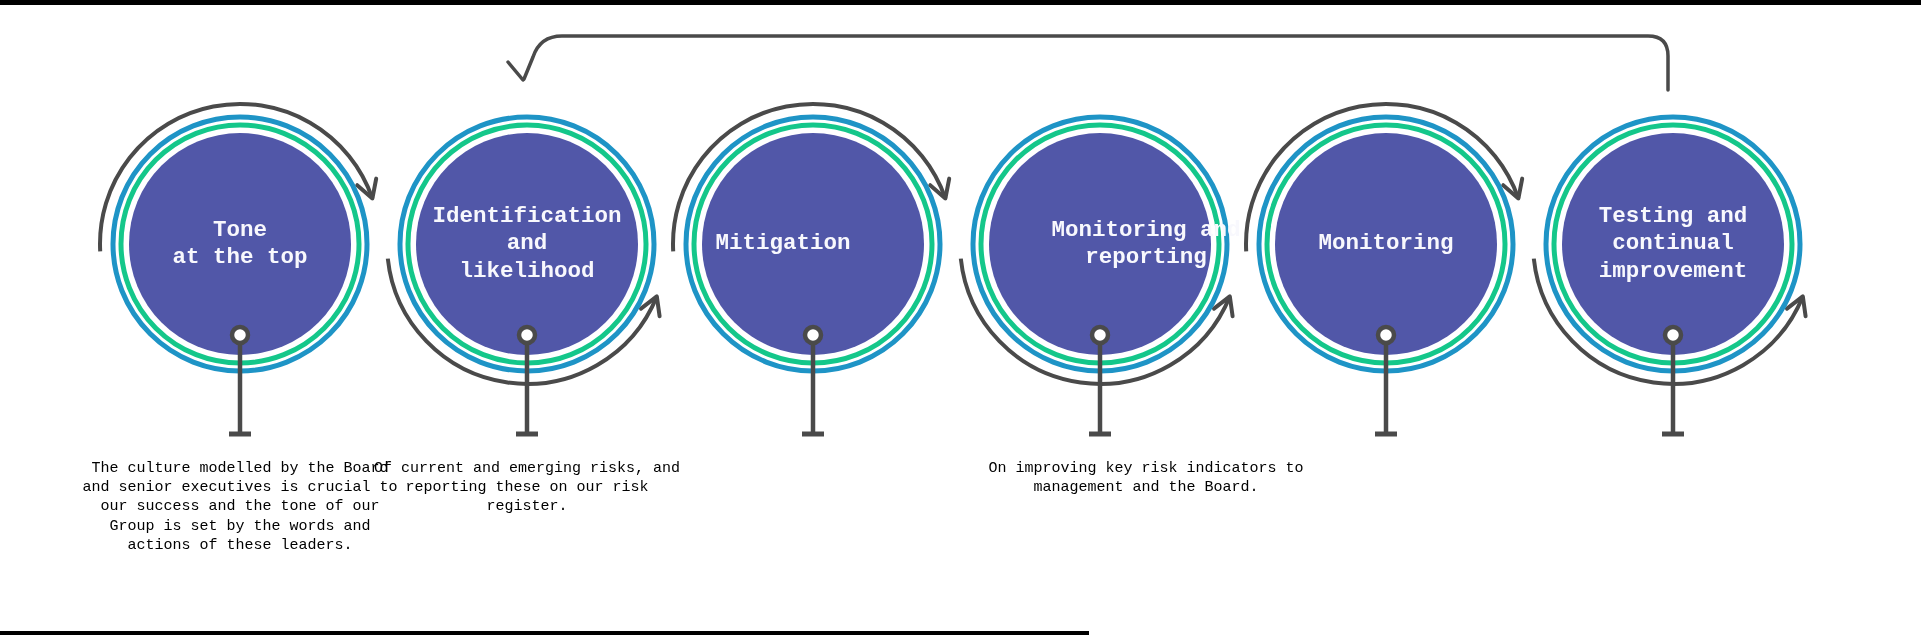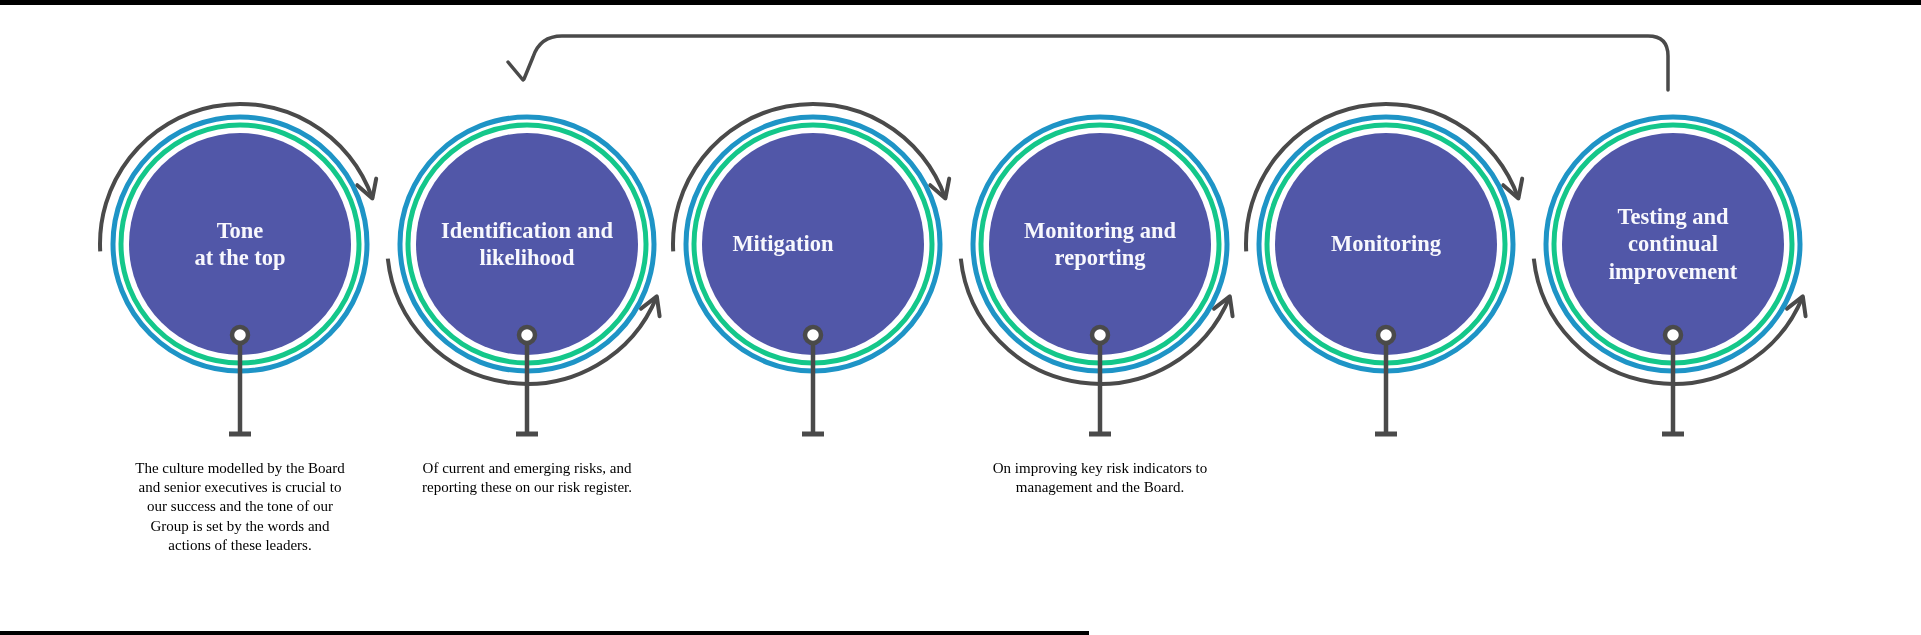--- a/index.html
+++ b/index.html
@@ -1,18 +1,18 @@
 <!DOCTYPE html>
 <html><head>
 <meta charset="utf-8">
 <style>
   html,body{margin:0;padding:0;background:#fff;}
   #stage{
     position:relative;width:1921px;height:635px;overflow:hidden;background:#ffffff;
-    font-family:Liberation Serif, serif;
+    font-family:Liberation Mono, monospace;
   }
   .bar-top{position:absolute;top:0;left:0;width:1921px;height:5px;background:#000;}
   .bar-bottom{position:absolute;bottom:0;left:0;width:1089px;height:4px;background:#000;}
   #diagram-svg{position:absolute;top:0;left:0;}
   .ring-blue{fill:none;stroke:#1e94c6;stroke-width:5;}
   .ring-green{fill:none;stroke:#14c78a;stroke-width:5;}
   .disc{fill:#5157a8;stroke:none;}
   .arc{fill:none;stroke:#4a4a4a;stroke-width:4;}
   .arrowhead{fill:none;stroke:#4a4a4a;stroke-width:4;stroke-linecap:round;stroke-linejoin:round;}
   .pin-line{stroke:#4a4a4a;stroke-width:4.5;}
@@ -89,21 +89,21 @@
     <div class="circle-title">Identification and
 likelihood</div>
     <div class="step-desc">Of current and emerging risks, and
 reporting these on our risk register.</div>
   </div>
 
   <div class="step" style="left:623px">
     <div class="circle-title">Mitigation</div>
   </div>
 
-  <div class="step" style="left:940px">
+  <div class="step" style="left:986px">
     <div class="circle-title">Monitoring and
 reporting</div>
     <div class="step-desc">On improving key risk indicators to
 management and the Board.</div>
   </div>
 
   <div class="step" style="left:1226px">
     <div class="circle-title">Monitoring</div>
   </div>
 

